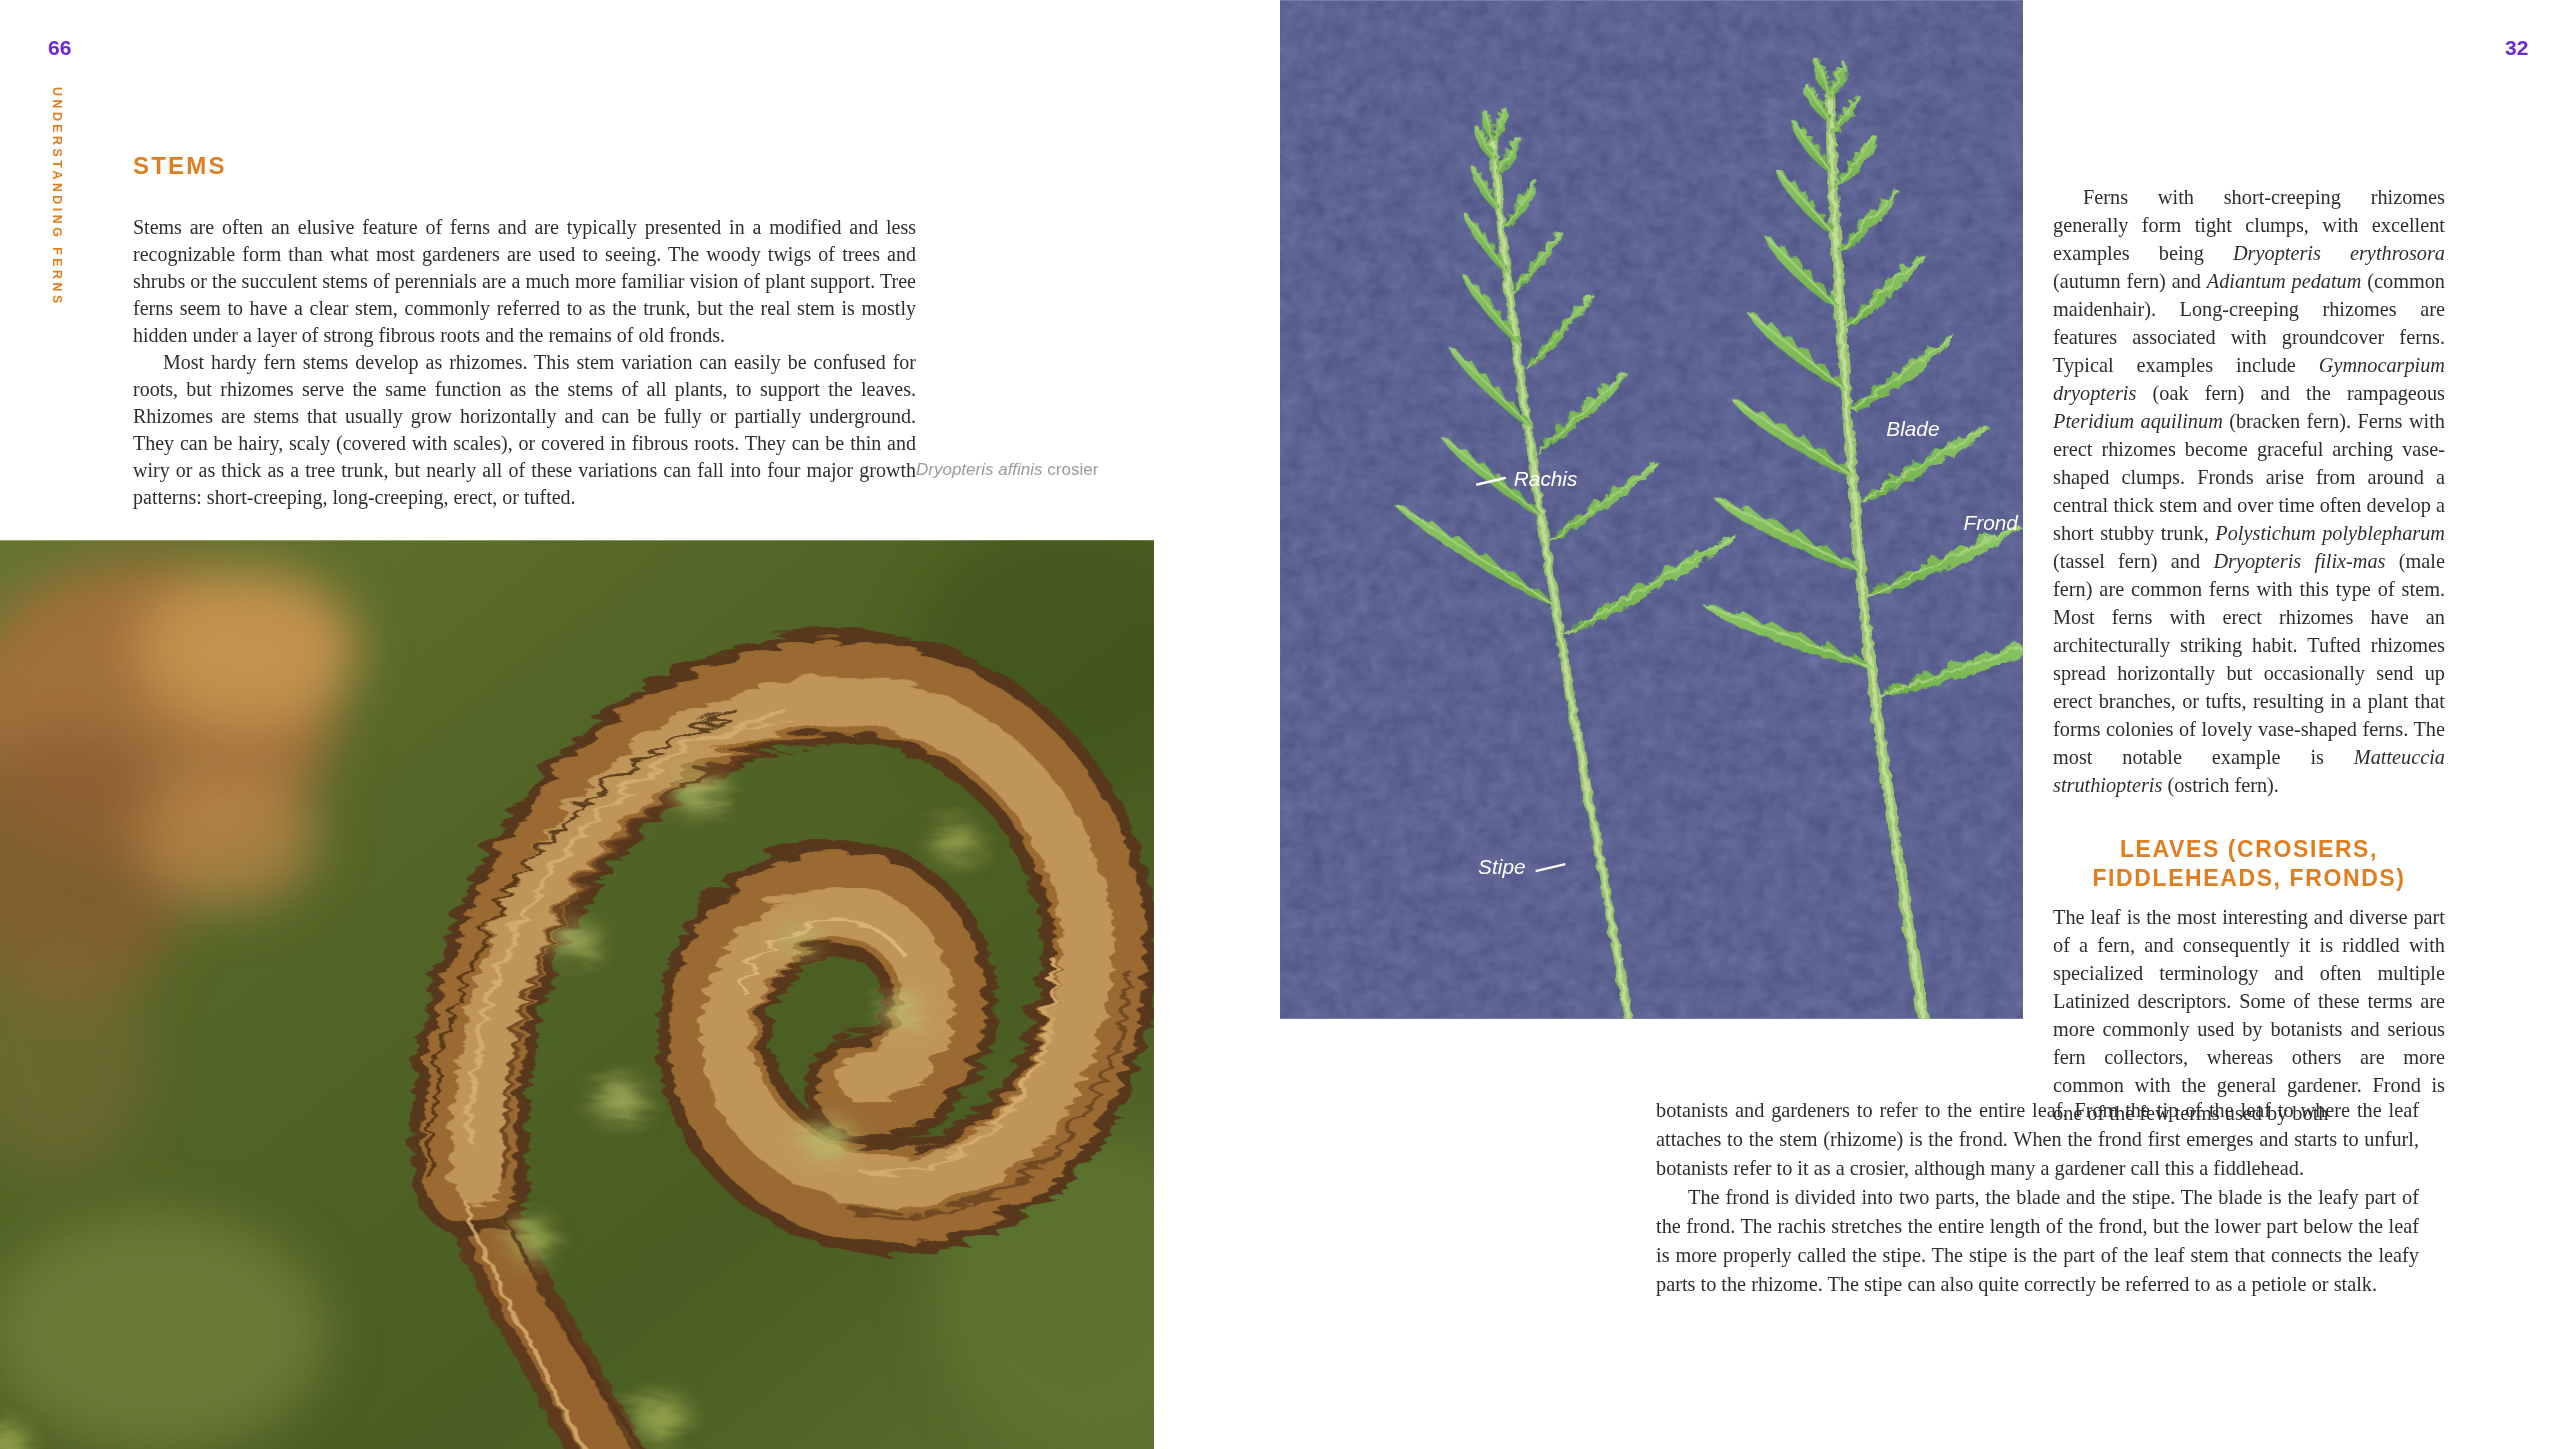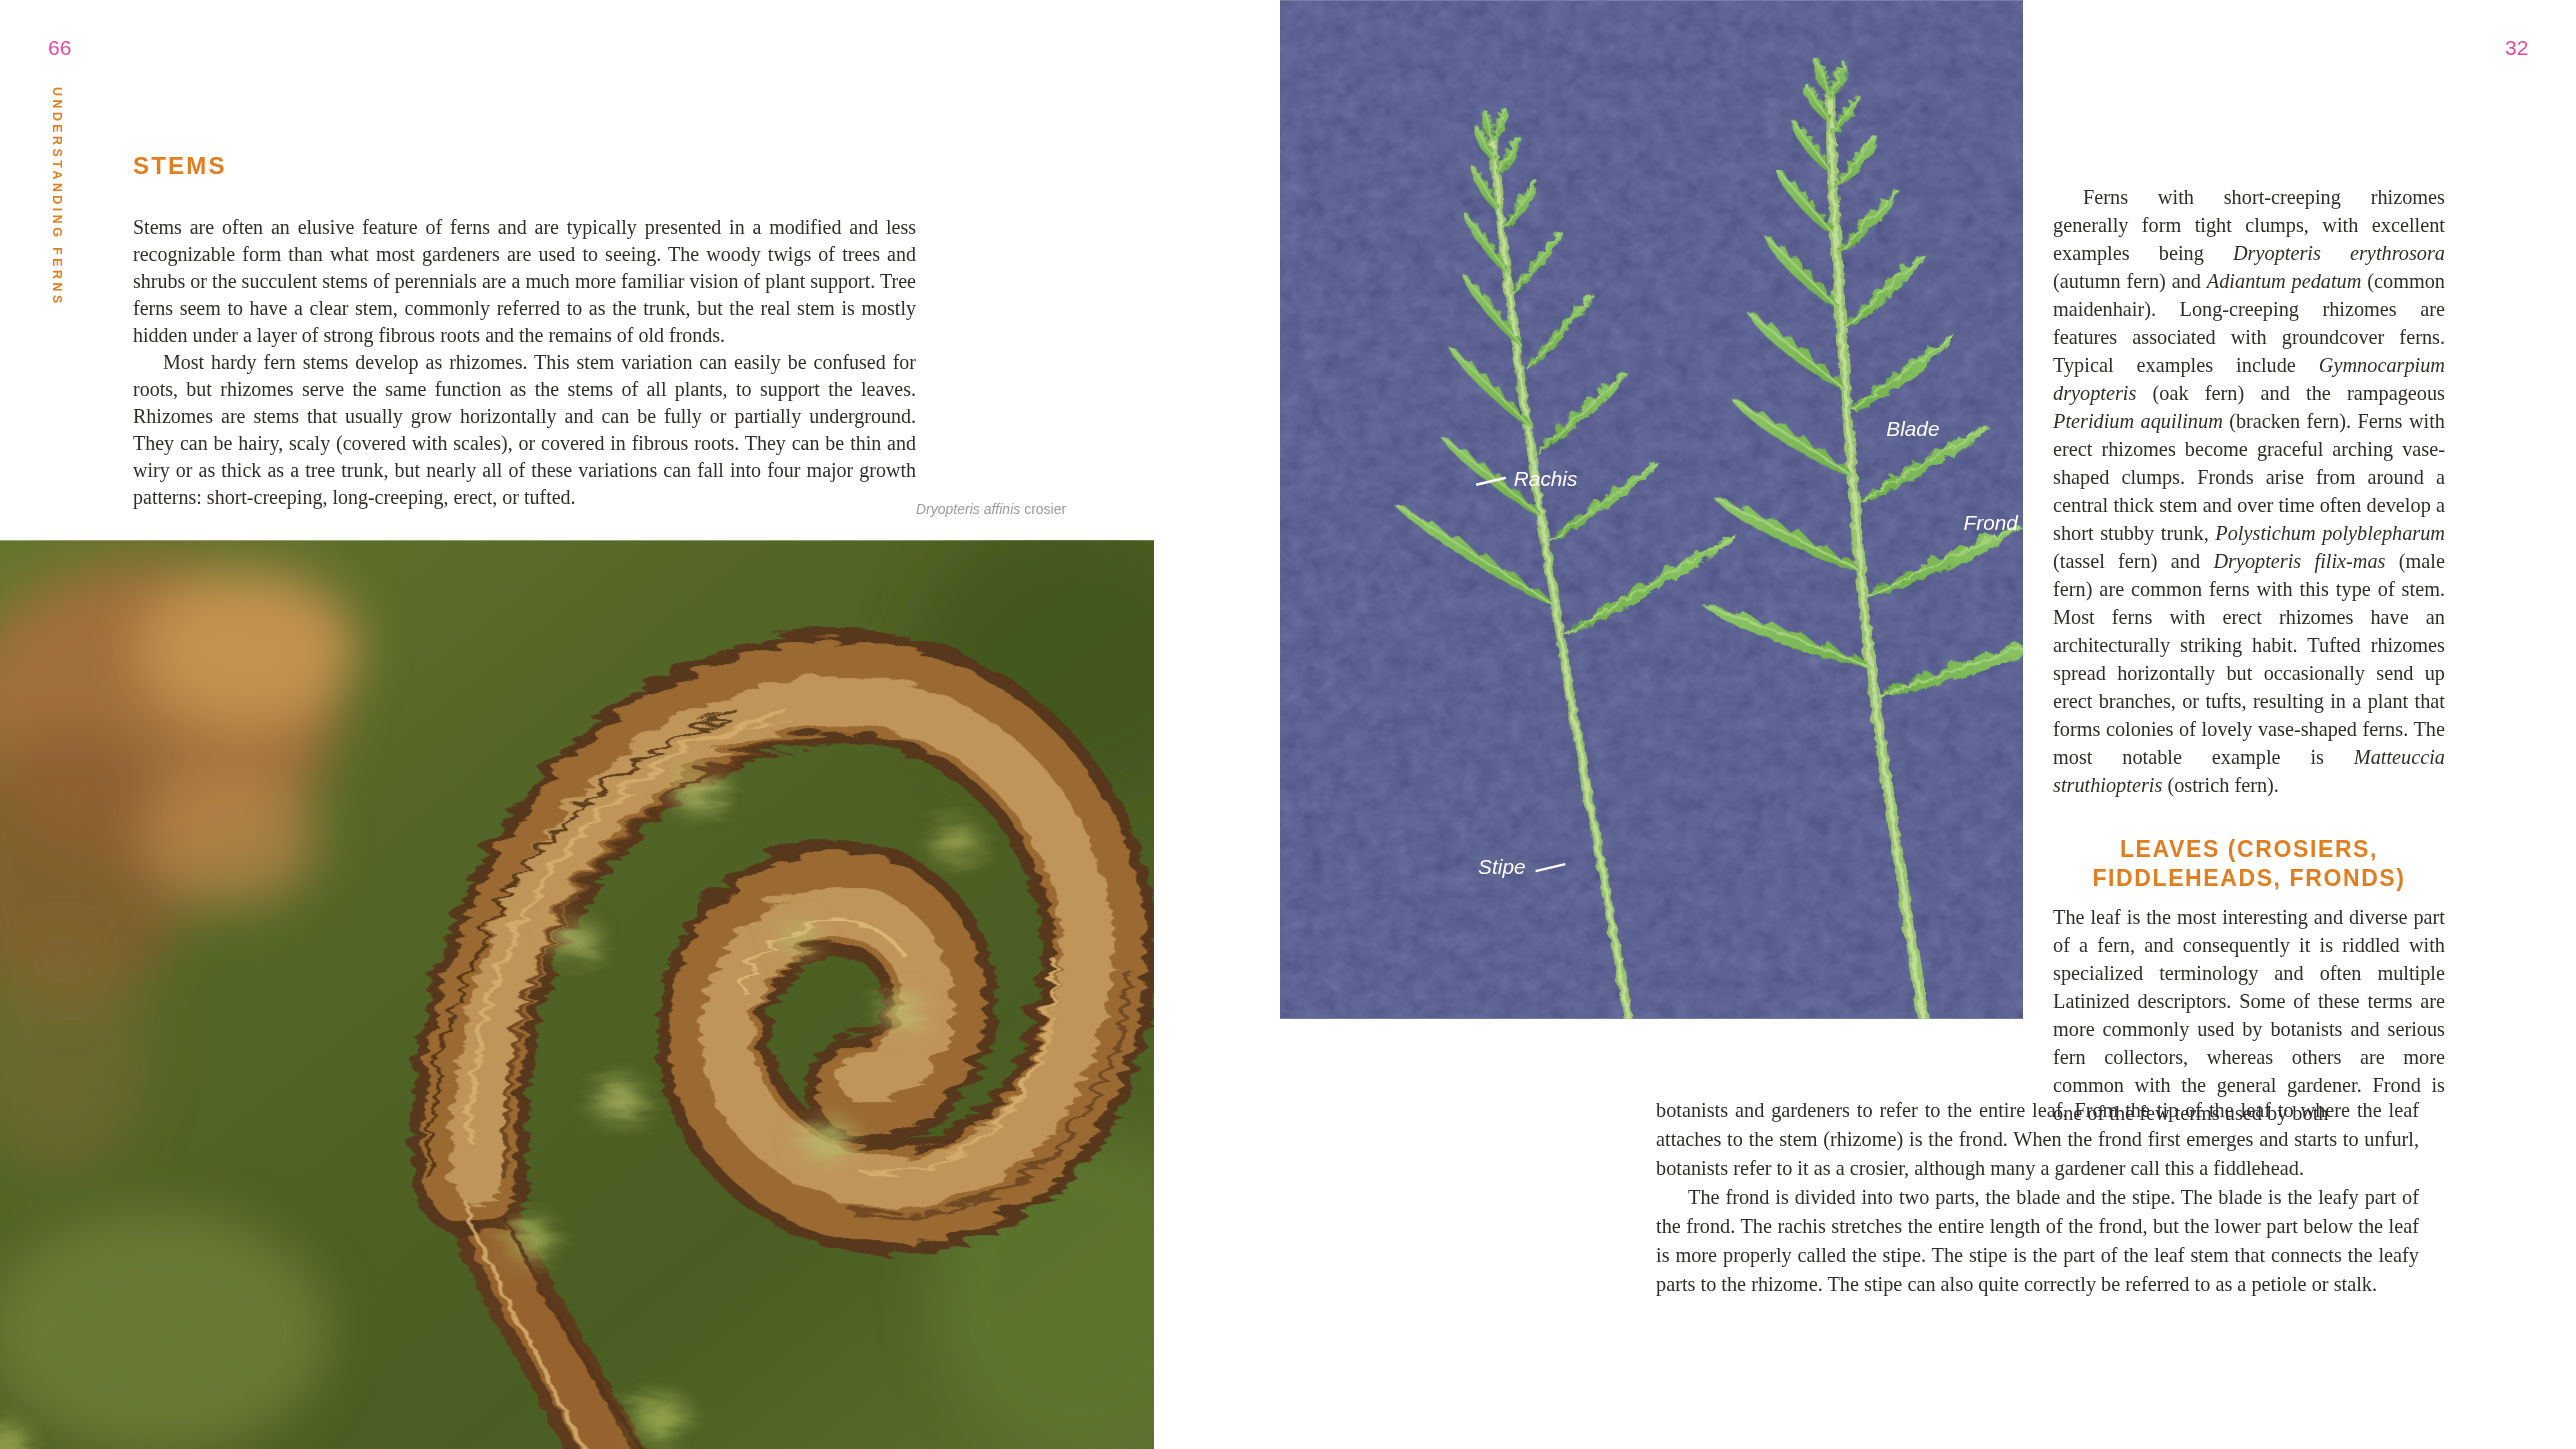--- a/index.html
+++ b/index.html
@@ -1,31 +1,31 @@
 <!DOCTYPE html>
 <html><head>
 <meta charset="utf-8">
 <style>
   html,body{margin:0;padding:0;background:#ffffff;}
   .spread{position:relative;width:2576px;height:1449px;background:#ffffff;overflow:hidden;
           font-family:"Liberation Serif", serif;color:#2f2e2b;}
-  .pagenum{position:absolute;font-family:"Liberation Sans",sans-serif;font-weight:normal;
-           font-size:21px;color:#ec4899;}
+  .pagenum{position:absolute;font-family:"Liberation Sans",sans-serif;font-weight:bold;
+           font-size:21px;color:#6d28d9;}
   .runner{position:absolute;left:50px;top:87px;writing-mode:vertical-rl;
           font-family:"Liberation Sans",sans-serif;font-weight:bold;font-size:12.4px;
           letter-spacing:3.5px;color:#e07e20;}
   .sec-head{font-family:"Liberation Sans",sans-serif;font-weight:bold;color:#e07e20;
             letter-spacing:2.2px;}
   #stems-head{position:absolute;left:133px;top:152px;font-size:24px;}
   .bodycol{position:absolute;text-align:justify;margin-top:44px;}
   #left-body{left:133px;top:170px;width:783px;font-size:20px;line-height:27px;}
   #left-body p{margin:0;}
   #left-body p.indent{text-indent:30px;}
-  #caption{position:absolute;left:916px;top:501px;width:198px;
-           font-family:"Liberation Sans",sans-serif;font-size:14px;color:#9b9b9b;}
+  #caption{position:absolute;left:916px;top:460px;width:198px;
+           font-family:"Liberation Sans",sans-serif;font-size:17px;color:#9b9b9b;}
   #caption .lat{font-style:italic;}
   #right-col{left:2053px;top:139px;width:392px;font-size:20.3px;line-height:28px;}
   #right-col p{margin:0;}
   #right-col p.indent{text-indent:30px;}
   #leaves-head{display:block;font-size:23px;letter-spacing:1.6px;line-height:29px;
                margin:36px 0 10px 0;text-align:center;font-family:Liberation Sans, sans-serif;
                font-weight:bold;color:#e07e20;}
   #bottom-block{left:1656px;top:1052px;width:763px;font-size:20.3px;line-height:29px;}
   #bottom-block p{margin:0;}
   #bottom-block p.indent{text-indent:32px;}

